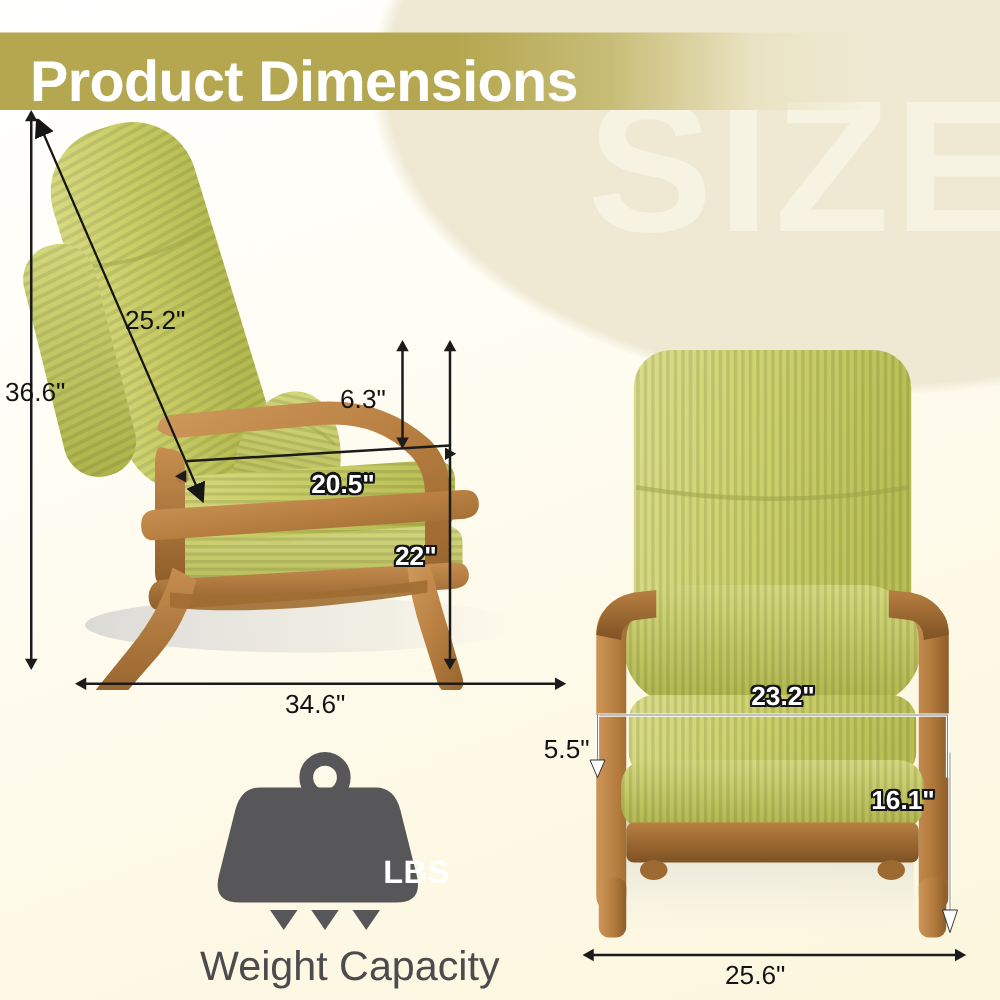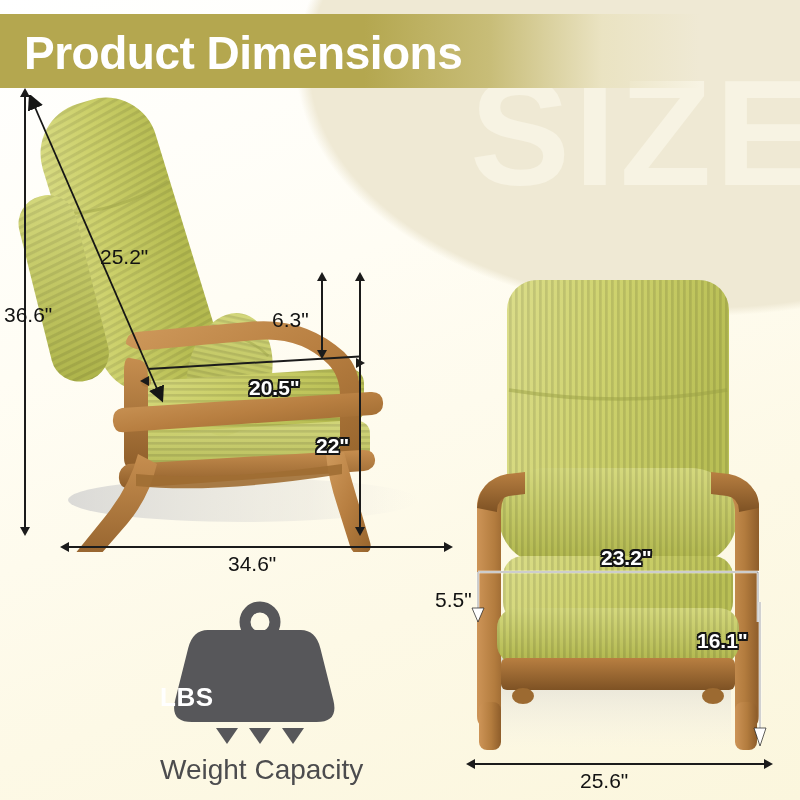--- a/index.html
+++ b/index.html
@@ -18,21 +18,21 @@
   
   .watermark{
     position:absolute;left:470px;top:58px;
     font-size:150px;font-weight:bold;letter-spacing:4px;
     color:#f7f3e3;line-height:1;
     font-family:"Liberation Sans", sans-serif;
     user-select:none;
   }
   
   .banner{
-    position:absolute;left:0;top:14px;width:700px;height:74px;
+    position:absolute;left:0;top:26px;width:700px;height:62px;
     background:linear-gradient(90deg,#b4a74f 0%, #b4a74f 52%, #c8bd78 70%, #eae3c2 86%, rgba(239,233,212,0) 100%);
   }
   .banner-title{
     position:absolute;left:24px;top:16px;
     font-size:46px;font-weight:bold;color:#ffffff;
     letter-spacing:-0.5px;line-height:1;white-space:nowrap;
   }
   
   .art{position:absolute;}
   
@@ -54,28 +54,28 @@
     text-shadow:
       -1.6px -1.6px 0 #151515, 1.6px -1.6px 0 #151515,
       -1.6px  1.6px 0 #151515, 1.6px  1.6px 0 #151515,
       0 -1.8px 0 #151515, 0 1.8px 0 #151515,
       -1.8px 0 0 #151515, 1.8px 0 0 #151515;
   }
   
   .weight-badge{position:absolute;left:160px;top:600px;width:200px;height:190px;}
   .wb-caption{
     position:absolute;left:0;top:154px;width:200px;text-align:left;
-    font-size:28px;color:#4c4c4e;white-space:nowrap;
+    font-size:33px;color:#4c4c4e;white-space:nowrap;
   }
   .wb-number{
     position:absolute;left:0;top:40px;width:200px;text-align:center;
     font-size:44px;font-weight:bold;color:#ffffff;line-height:1;
   }
   .wb-unit{
-    position:absolute;left:0;top:84px;width:200px;text-align:left;
+    position:absolute;left:0;top:84px;width:200px;text-align:right;
     font-size:26px;font-weight:bold;color:#ffffff;line-height:1;letter-spacing:.5px;
   }
 </style>
 </head>
 <body>
 
 <div id="stage">
 
   <div class="watermark">SIZE</div>
 

